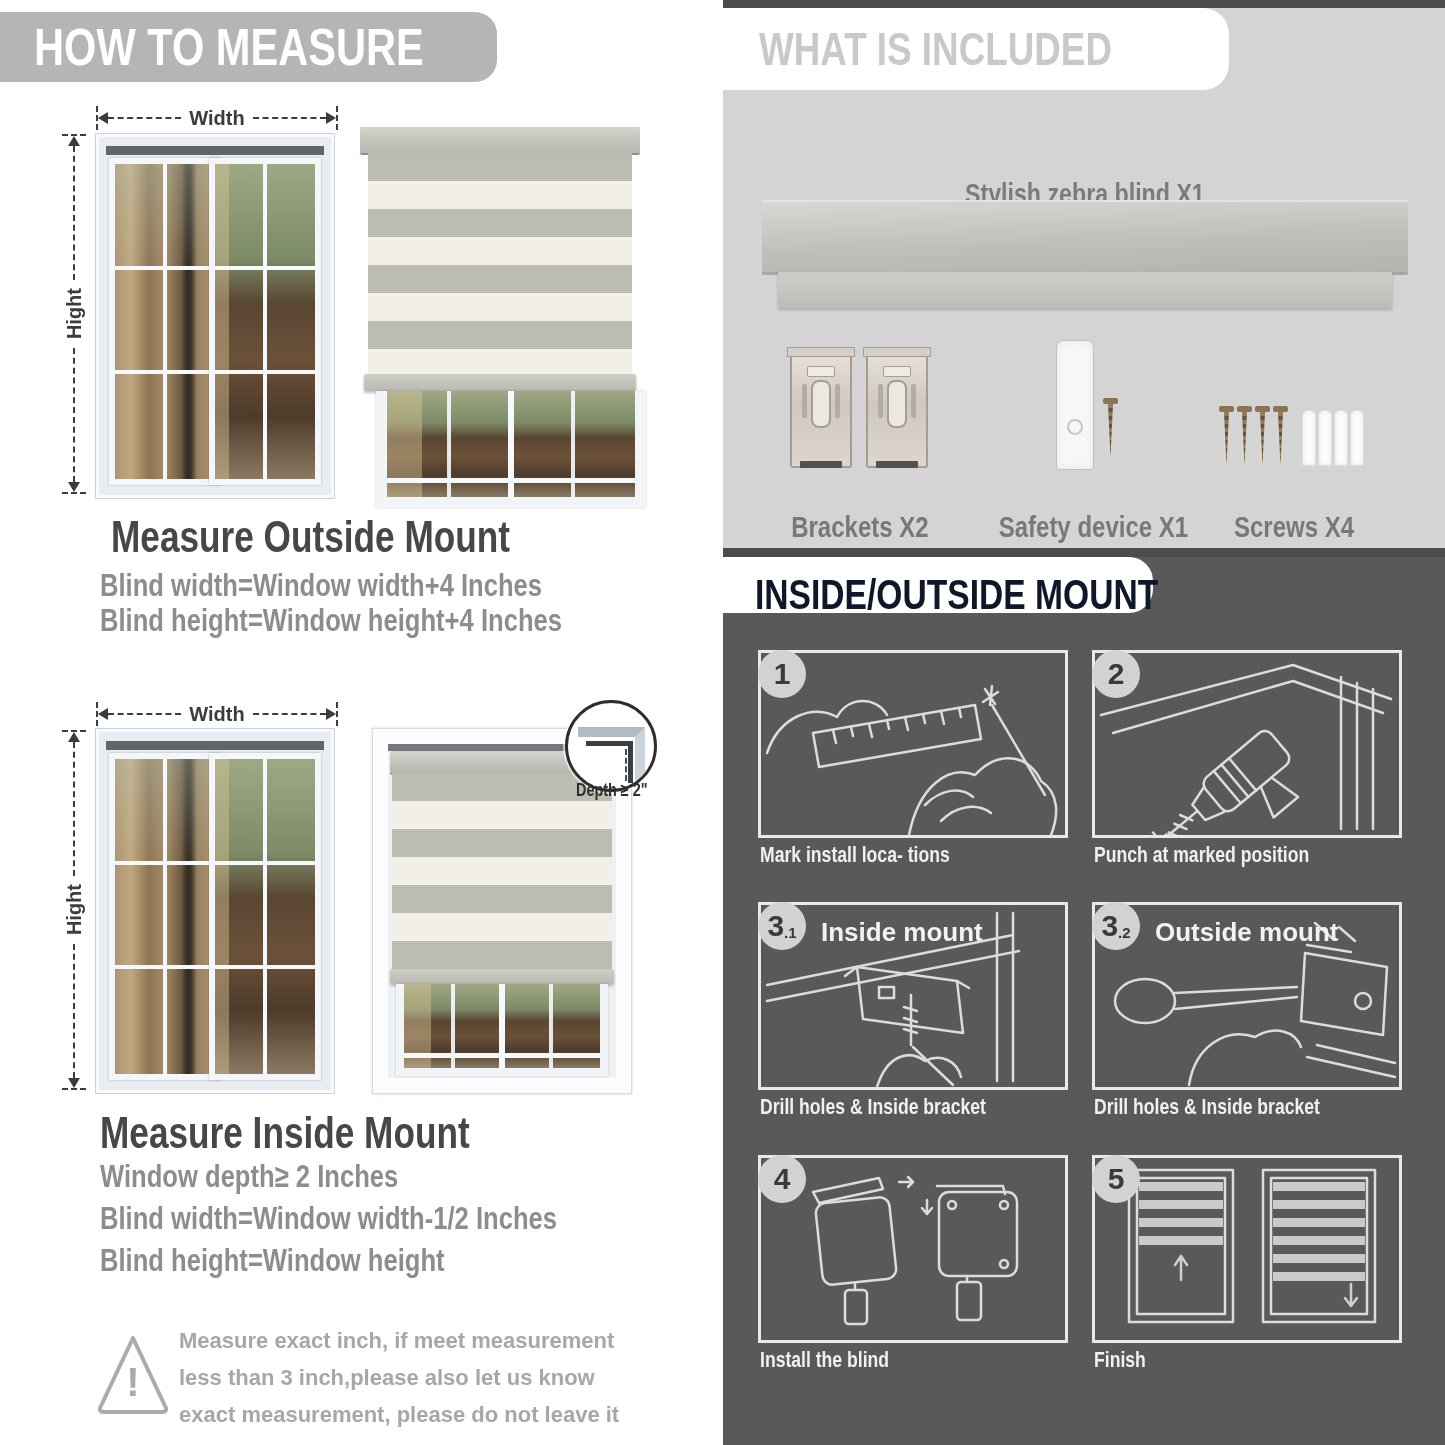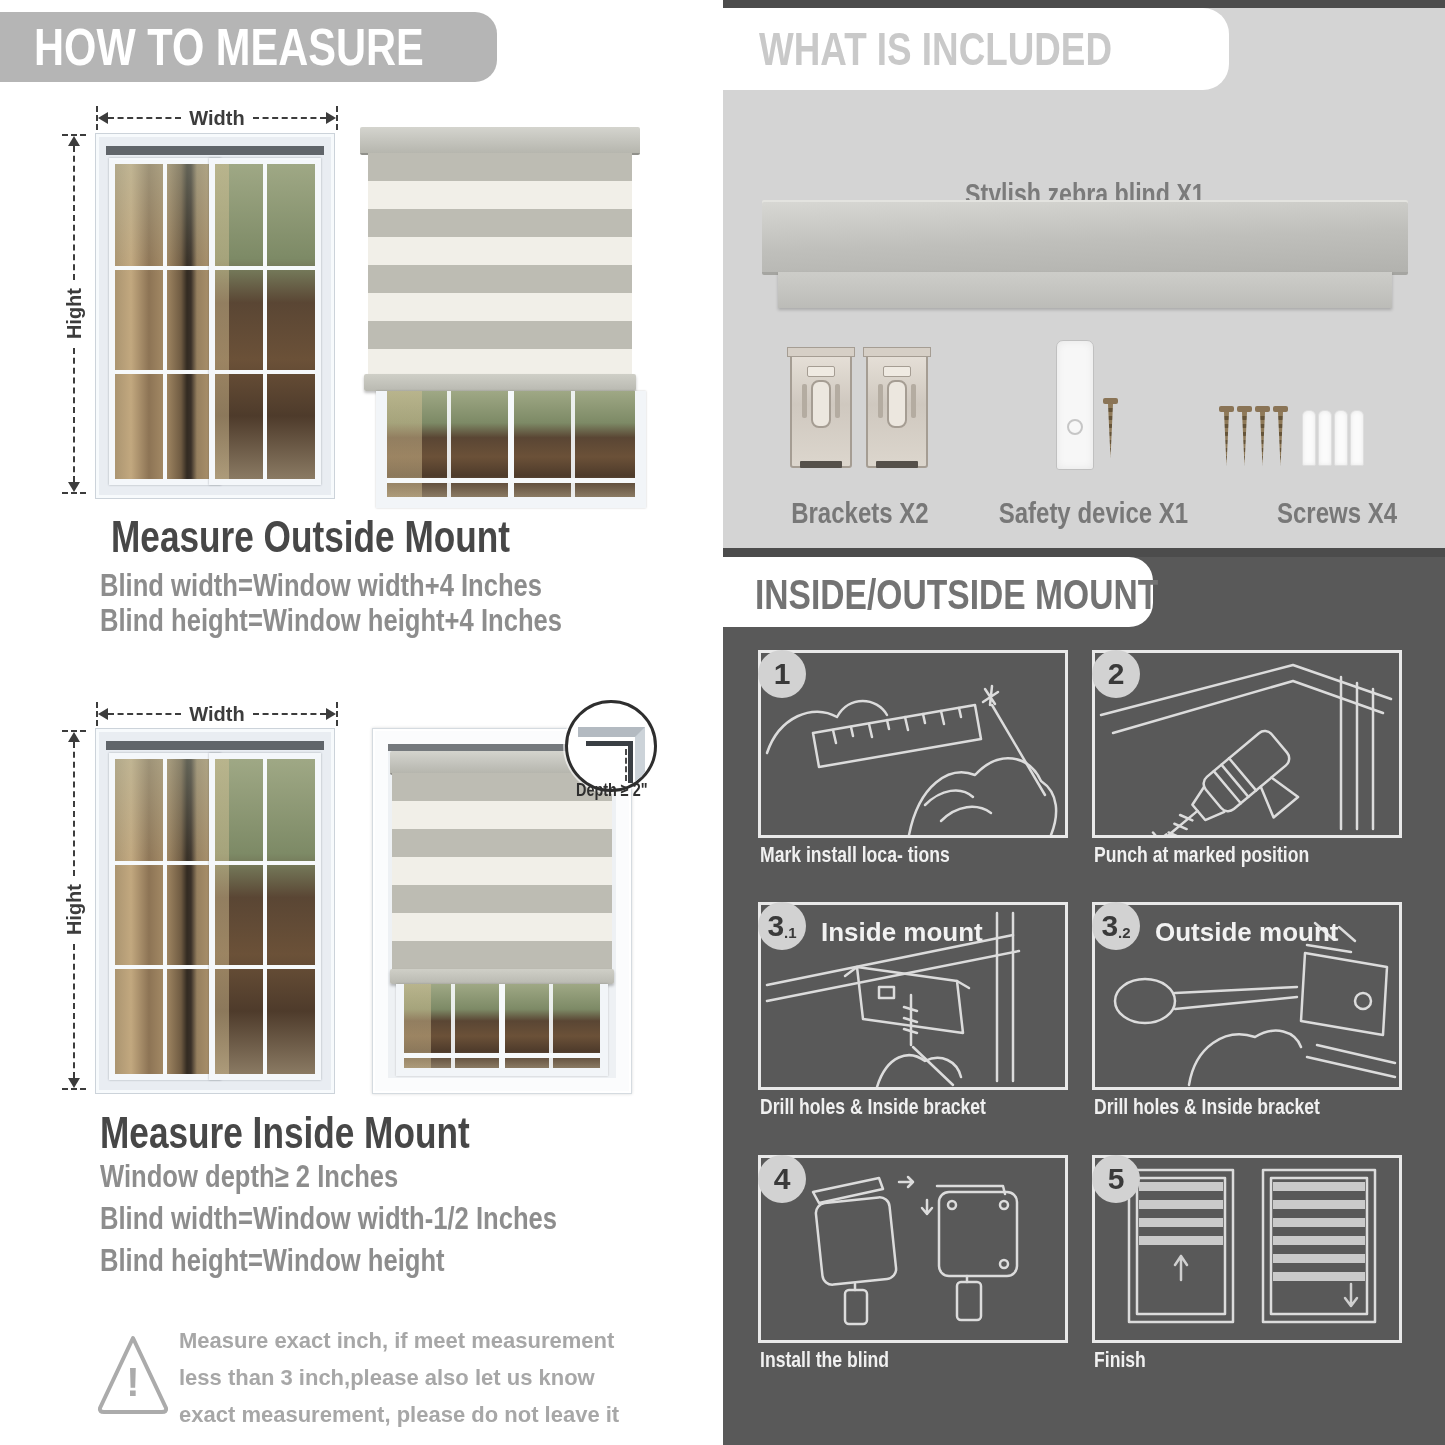--- a/index.html
+++ b/index.html
@@ -77,21 +77,21 @@
 
   
   .inc-bg{left:723px;top:0;width:722px;height:548px;background:#d4d4d4;}
   .strip{background:#4c4c4c;}
   .inc-banner{left:723px;top:8px;width:506px;height:82px;background:#fff;border-radius:0 26px 26px 0;
     color:#c9c9c9;font-weight:bold;font-size:46px;line-height:82px;padding-left:36px;box-sizing:border-box;}
   .inc-title{color:#7b7b7b;font-weight:bold;font-size:29px;text-align:center;}
   .headrail-a{background:linear-gradient(178deg,#d8d8d4,#bfbfbb 55%,#b2b2ae);border-bottom:3px solid #a5a5a1;border-radius:2px;
     box-shadow:inset 0 2px 0 #e3e3df;}
   .headrail-b{background:linear-gradient(180deg,#cdcdc9,#bcbcb8);box-shadow:0 2px 3px rgba(0,0,0,.2);}
-  .inc-label{color:#787878;font-weight:bold;font-size:30px;text-align:center;}
+  .inc-label{color:#787878;font-weight:bold;font-size:30px;text-align:center;margin-top:14px;}
 
   .bracket{background:linear-gradient(180deg,#e6e0d8,#cfc8bf 45%,#dcd6cd);border:2px solid #a59d93;border-radius:3px;}
   .bracket .lip{position:absolute;top:-7px;left:-5px;right:-5px;height:8px;background:#d6cfc6;border:1px solid #a59d93;}
   .bracket .slot{position:absolute;left:50%;top:26px;width:16px;height:44px;transform:translateX(-50%);
     border:2px solid #a59d93;border-radius:8px;background:#ece7df;}
   .bracket .tab{position:absolute;left:50%;top:12px;width:26px;height:9px;transform:translateX(-50%);
     background:#efeae2;border:1px solid #a59d93;border-radius:2px;}
   .bracket .foot{position:absolute;left:8px;right:8px;bottom:-2px;height:7px;background:#55504a;border-radius:1px;}
   .bracket .pinL,.bracket .pinR{position:absolute;top:30px;width:5px;height:34px;background:#b4aca1;border-radius:2px;}
   .bracket .pinL{left:10px;} .bracket .pinR{right:10px;}
@@ -101,22 +101,22 @@
   .safety .hole{position:absolute;left:50%;bottom:34px;width:12px;height:12px;transform:translateX(-50%);
     border:2px solid #c6c6c6;border-radius:50%;}
   .screw{position:absolute;width:9px;}
   .screw .head{position:absolute;top:0;left:-3px;width:15px;height:6px;background:#8a7456;border-radius:2px;}
   .screw .shaft{position:absolute;top:6px;left:2px;width:5px;bottom:0;
     background:repeating-linear-gradient(180deg,#8f7a59 0 4px,#665438 4px 8px);clip-path:polygon(0 0,100% 0,50% 100%);}
   .anchor{position:absolute;width:12px;background:rgba(255,255,255,.9);border:1px solid #dedede;
     border-radius:6px 6px 2px 2px;box-shadow:inset 0 0 4px rgba(0,0,0,.08);}
 
   .mnt-bg{left:723px;top:548px;width:722px;height:897px;background:#595959;}
-  .mnt-banner{left:723px;top:557px;width:430px;height:70px;background:#fff;border-radius:0 24px 24px 0;
-    color:#737373;font-weight:bold;font-size:42px;line-height:75px;padding-left:32px;box-sizing:border-box;}
+  .mnt-banner{left:723px;top:557px;width:430px;height:56px;background:#fff;border-radius:0 24px 24px 0;
+    color:#0f172a;font-weight:bold;font-size:42px;line-height:75px;padding-left:32px;box-sizing:border-box;}
   .panel{position:absolute;width:310px;height:188px;border:3px solid #e9e9e9;background:#595959;box-sizing:border-box;}
   .panel svg{position:absolute;inset:0;width:100%;height:100%;}
   .badge{position:absolute;top:-3px;left:-3px;width:48px;height:48px;border-radius:50%;background:#d2d2d2;
     color:#3a3a3a;font-weight:bold;display:flex;align-items:center;justify-content:center;font-size:30px;line-height:1;}
   .badge .sub{font-size:15px;margin-top:12px;}
   .ptitle{position:absolute;left:60px;top:12px;color:#f2f2f2;font-weight:bold;font-size:26px;}
   .caption{position:absolute;color:#f0f0f0;font-weight:bold;font-size:22px;width:330px;}
   .illus{stroke:#dcdcdc;fill:none;stroke-width:2.5;stroke-linecap:round;stroke-linejoin:round;}
 </style>
 </head>
@@ -309,21 +309,21 @@
     <div class="abs anchor" style="left:1318px;top:410px;height:54px;"></div>
     <div class="abs anchor" style="left:1334px;top:410px;height:54px;"></div>
     <div class="abs anchor" style="left:1350px;top:410px;height:54px;"></div>
 
     <div class="abs inc-label" style="left:760px;top:496px;width:200px;">
       <span class="cond-c">Brackets X2</span>
     </div>
     <div class="abs inc-label" style="left:975px;top:496px;width:224px;">
       <span class="cond-c">Safety device X1</span>
     </div>
-    <div class="abs inc-label" style="left:1240px;top:496px;width:172px;text-align:right;">
+    <div class="abs inc-label" style="left:1208px;top:496px;width:172px;">
       <span class="cond-c">Screws X4</span>
     </div>
   </section>
 
   <section>
     <div class="abs mnt-bg"></div>
     <div class="abs strip" style="left:723px;top:548px;width:722px;height:9px;"></div>
     <div class="abs mnt-banner">
       <span class="cond">INSIDE/OUTSIDE MOUNT</span>
     </div>

